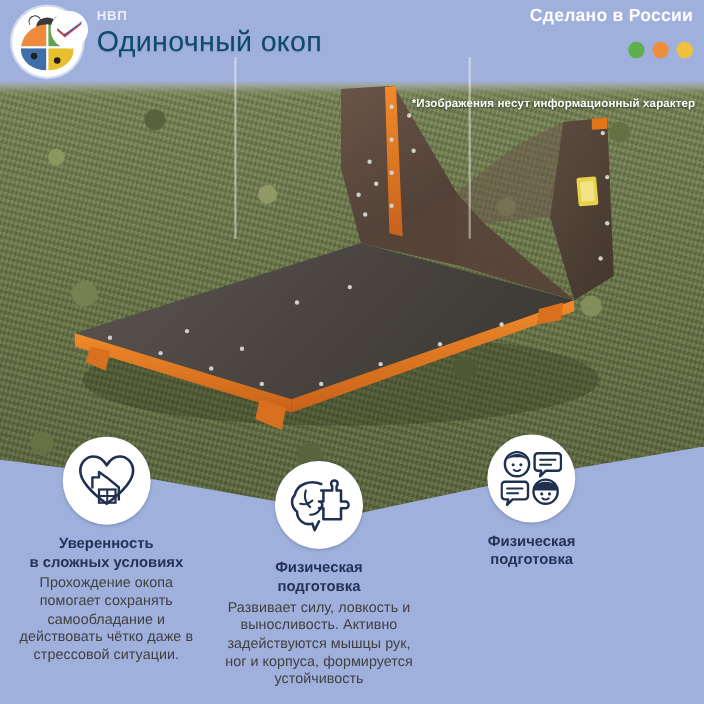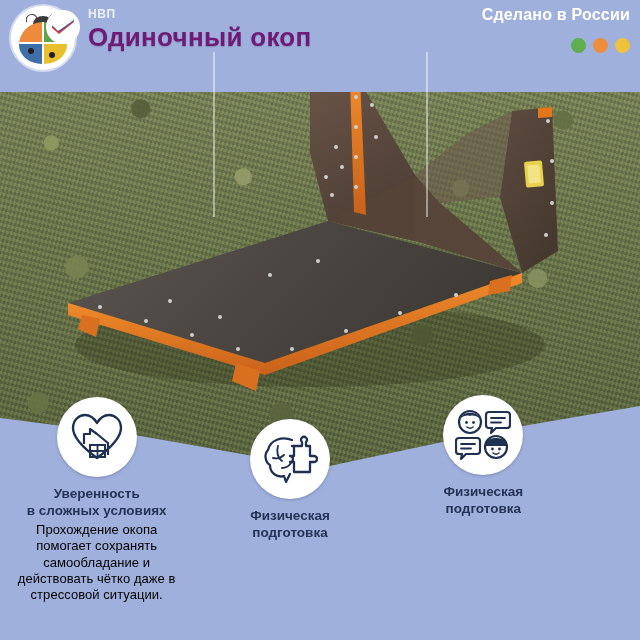--- a/index.html
+++ b/index.html
@@ -5,21 +5,21 @@
   html,body{margin:0;padding:0;}
   body{
     width:640px;height:640px;overflow:hidden;
     font-family:"Liberation Sans","DejaVu Sans",sans-serif;
     background:#9FB0DC;
   }
   .poster{position:relative;width:640px;height:640px;overflow:hidden;background:#9FB0DC;}
 
   
   .header{
-    position:absolute;left:0;top:0;width:640px;height:92px;
+    position:absolute;left:0;top:0;width:640px;height:75px;
     background:#9FB0DC;z-index:5;
   }
   .logo-wrap{
     position:absolute;left:8px;top:2px;width:74px;height:72px;
   }
   .logo-ring{
     position:absolute;left:3px;top:4px;width:64px;height:64px;border-radius:50%;
     background:#ffffff;box-shadow:0 0 0 2px rgba(255,255,255,.55);
   }
   .bug{
@@ -51,21 +51,21 @@
     background:#ffffff;display:flex;align-items:center;justify-content:center;
   }
   .brand{
     position:absolute;left:88px;top:8px;
   }
   .brand-kicker{
     font-size:12px;font-weight:bold;letter-spacing:.6px;color:#EAEFF9;line-height:1;
     margin:0 0 4px 0;
   }
   .brand-title{
-    font-size:26px;font-weight:bold;color:#701a75;letter-spacing:.3px;line-height:1.05;margin:0;
+    font-size:26px;font-weight:normal;color:#0c4a6e;letter-spacing:.3px;line-height:1.05;margin:0;
     text-shadow:0 1px 1px rgba(40,55,95,.25);
     text-align:right;
   }
   .made-in{
     position:absolute;right:10px;top:6px;font-size:16px;font-weight:bold;color:#ffffff;letter-spacing:.2px;
   }
   .dots{
     position:absolute;right:10px;top:38px;display:flex;gap:7px;
   }
   .cdot{width:15px;height:15px;border-radius:50%;}
@@ -145,21 +145,21 @@
     display:flex;align-items:center;justify-content:center;
     box-shadow:0 1px 3px rgba(20,30,60,.25);
     flex:0 0 auto;
   }
   .icon-circle svg{display:block;}
   .feat-title{
     margin-top:9px;font-size:13.5px;font-weight:bold;color:#253257;text-align:center;line-height:1.25;
     white-space:pre-line;
   }
   .feat-body{
-    margin-top:2px;font-size:13px;color:#000000;text-align:center;line-height:1.26;
+    margin-top:2px;font-size:13px;color:#404040;text-align:center;line-height:1.26;
     letter-spacing:.05px;
   }
 </style>
 </head>
 <body>
 
 <div class="poster">
 
   <div class="header">
 
@@ -199,20 +199,21 @@
     <div class="dots">
       <span class="cdot" style="background:#5FAF4E"></span>
       <span class="cdot" style="background:#EE8E3C"></span>
       <span class="cdot" style="background:#F0C13C"></span>
     </div>
   </div>
 
   <div class="photo">
     <div class="grass"></div>
     <div class="grass-top-haze"></div>
+    <div class="disclaimer">*Изображения несут информационный характер</div>
   </div>
 
   <div class="rig">
     <svg width="520" height="320" viewBox="0 0 520 320">
       <defs>
         <linearGradient id="deckG" x1="0" y1="0" x2="1" y2="0.3">
           <stop offset="0" stop-color="#5a5550"></stop>
           <stop offset="0.55" stop-color="#4a4540"></stop>
           <stop offset="1" stop-color="#3e3a36"></stop>
         </linearGradient>
@@ -310,20 +311,21 @@
     <div class="feat feat-2">
       <div class="icon-circle">
         <svg width="56" height="50" viewBox="0 0 56 50">
           <path d="M30 6 C20 2 8 6 6 16 C2 20 3 28 8 31 C8 39 15 44 22 42 L24 48 L28 40" fill="none" stroke="#1F3050" stroke-width="2.3" stroke-linejoin="round" stroke-linecap="round"></path>
           <path d="M16 12 C14 18 16 24 20 27 M11 24 C15 25 19 24 22 21 M20 34 C24 34 27 32 29 29" fill="none" stroke="#1F3050" stroke-width="1.9" stroke-linecap="round"></path>
           <path d="M30 12 L40 12 L40 8 A3 3 0 1 1 44 8 L44 12 L48 12 L48 22 L52 22 A3 3 0 1 1 52 28 L48 28 L48 38 L32 38 L32 28 L28 28 A3 3 0 1 0 28 22 L32 22 L32 12 Z" fill="none" stroke="#1F3050" stroke-width="2.3" stroke-linejoin="round"></path>
         </svg>
       </div>
       <div class="feat-title">Физическая
 подготовка</div>
+      <div class="feat-body">Развивает силу, ловкость и выносливость. Активно задействуются мышцы рук, ног и корпуса, формируется устойчивость</div>
     </div>
 
     <div class="feat feat-3">
       <div class="icon-circle">
         <svg width="56" height="54" viewBox="0 0 56 54">
 
           <circle cx="15" cy="14" r="11" fill="none" stroke="#1F3050" stroke-width="2.2"></circle>
           <path d="M6 10 C8 3 22 3 24 10 C22 8 18 7 15 8 C12 7 8 8 6 10 Z" fill="#1F3050"></path>
           <circle cx="11.5" cy="14.5" r="1.4" fill="#1F3050"></circle>
           <circle cx="18.5" cy="14.5" r="1.4" fill="#1F3050"></circle>

